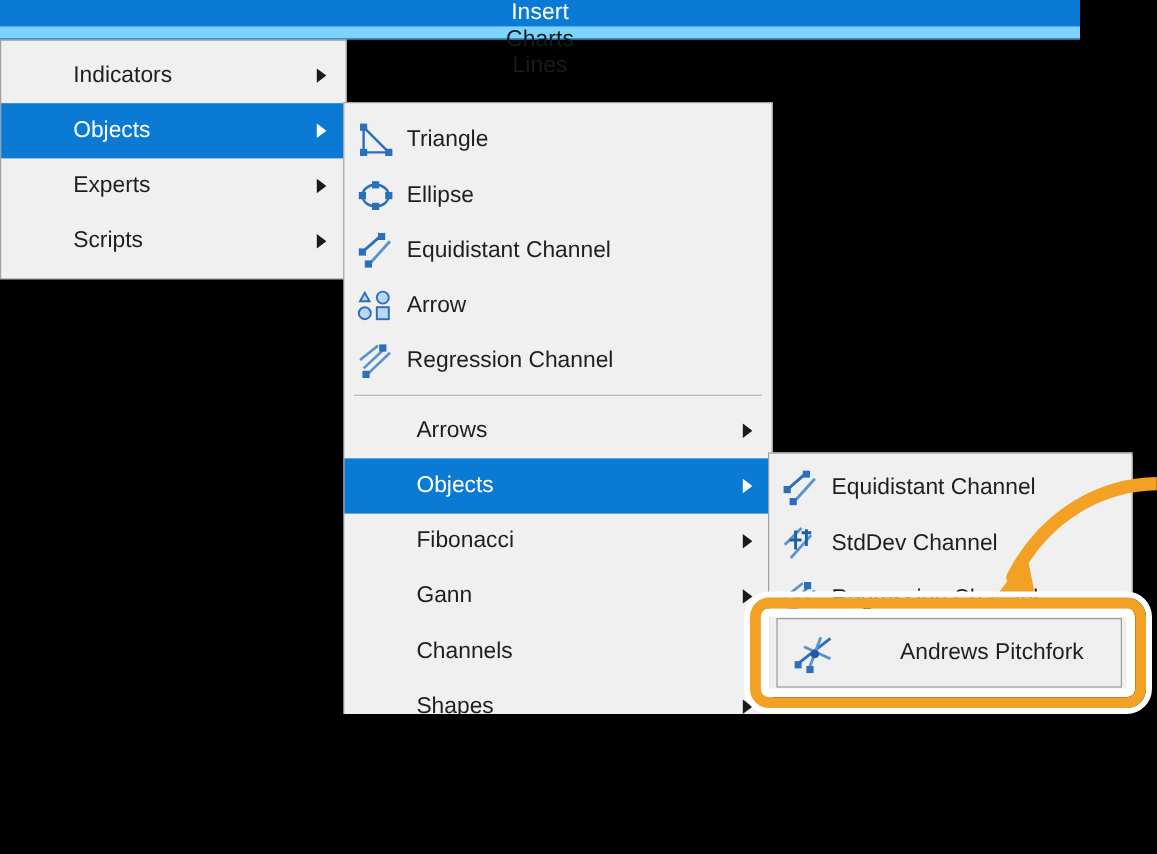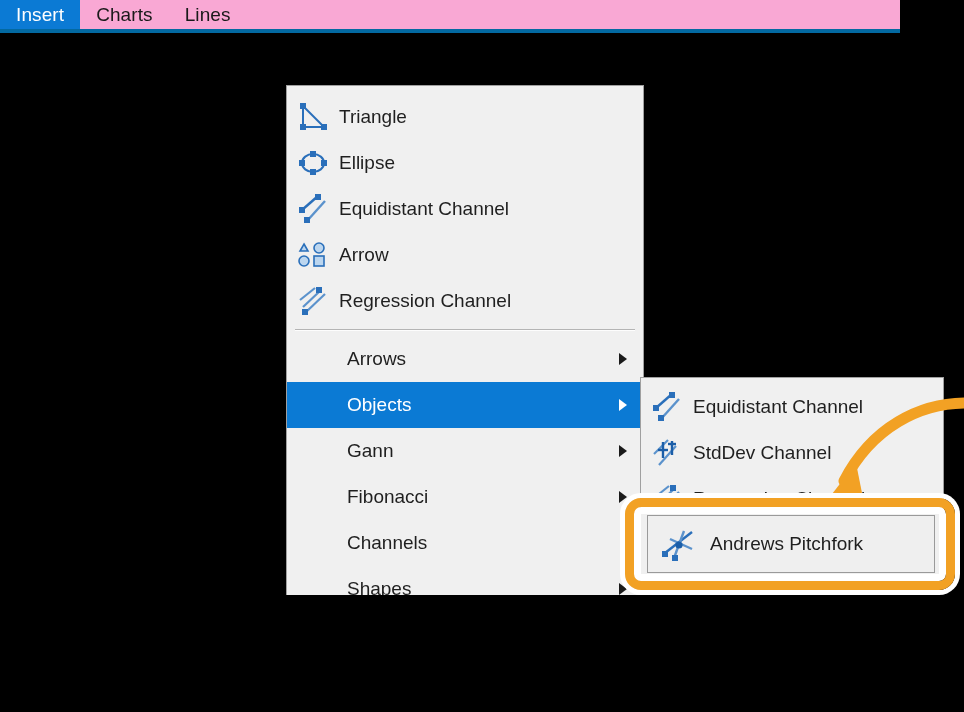--- a/index.html
+++ b/index.html
@@ -17,25 +17,26 @@
     height: 712px;
     background: #000000;
   }
 
   
   .menubar {
     position: absolute;
     left: 0; top: 0;
     width: 900px;
     height: 33px;
-    background: #f9a8d4;
-    border-bottom: 4px solid #0369a1;
+    background: #7dd3fc;
+    border-bottom: 1px solid #0369a1;
     display: flex;
     align-items: stretch;
     box-sizing: border-box;
+    flex-direction: column;
   }
   .menubar-item {
     display: flex;
     align-items: center;
     justify-content: center;
     padding: 0 16px;
     font-size: 19px;
     color: #1a1a1a;
     letter-spacing: .1px;
     box-sizing: border-box;
@@ -150,20 +151,21 @@
     position: absolute;
     left: 647px; top: 515px;
     width: 288px;
     height: 58px;
     background: #efefef;
     border: 1px solid #9a9a9a;
     box-sizing: border-box;
     z-index: 41;
     display: flex;
     align-items: center;
+    gap: 40px;
   }
   #highlight-inner .ico {
     width: 62px; min-width: 62px;
     display: flex; align-items: center; justify-content: center;
   }
   #highlight-inner .lbl {
     font-size: 19px;
     color: #1f1f1f;
     white-space: nowrap;
   }
@@ -193,20 +195,38 @@
       <span>Insert</span>
     </div>
     <div class="menubar-item">
       <span>Charts</span>
     </div>
     <div class="menubar-item">
       <span>Lines</span>
     </div>
   </div>
 
+  <div class="panel" id="panel-insert">
+    <div class="mi">
+      <span class="lbl">Indicators</span>
+      <span class="arr"></span>
+    </div>
+    <div class="mi sel">
+      <span class="lbl">Objects</span>
+      <span class="arr"></span>
+    </div>
+    <div class="mi">
+      <span class="lbl">Experts</span>
+      <span class="arr"></span>
+    </div>
+    <div class="mi">
+      <span class="lbl">Scripts</span>
+      <span class="arr"></span>
+    </div>
+  </div>
 
   <div class="panel" id="panel-objects">
 
     <div class="mi">
       <span class="ico">
         <svg width="30" height="30" viewBox="0 0 30 30">
           <path d="M5 4 L5 25 L26 25" fill="none" stroke="#2a6fba" stroke-width="2"></path>
           <path d="M5 4 L26 25" fill="none" stroke="#2a6fba" stroke-width="2"></path>
           <rect x="2" y="1" width="6" height="6" fill="#2a6fba"></rect>
           <rect x="2" y="22" width="6" height="6" fill="#2a6fba"></rect>
@@ -279,26 +299,26 @@
       <span class="lbl">Arrows</span>
       <span class="arr"></span>
     </div>
     <div class="mi sel">
       <span class="ico pad"></span>
       <span class="lbl">Objects</span>
       <span class="arr"></span>
     </div>
     <div class="mi">
       <span class="ico pad"></span>
+      <span class="lbl">Fibonacci</span>
+      <span class="arr"></span>
+    </div>
+    <div class="mi">
+      <span class="ico pad"></span>
       <span class="lbl">Gann</span>
-      <span class="arr"></span>
-    </div>
-    <div class="mi">
-      <span class="ico pad"></span>
-      <span class="lbl">Fibonacci</span>
       <span class="arr"></span>
     </div>
     <div class="mi">
       <span class="ico pad"></span>
       <span class="lbl">Channels</span>
       <span class="arrspace"></span>
     </div>
     <div class="mi">
       <span class="ico pad"></span>
       <span class="lbl">Shapes</span>

